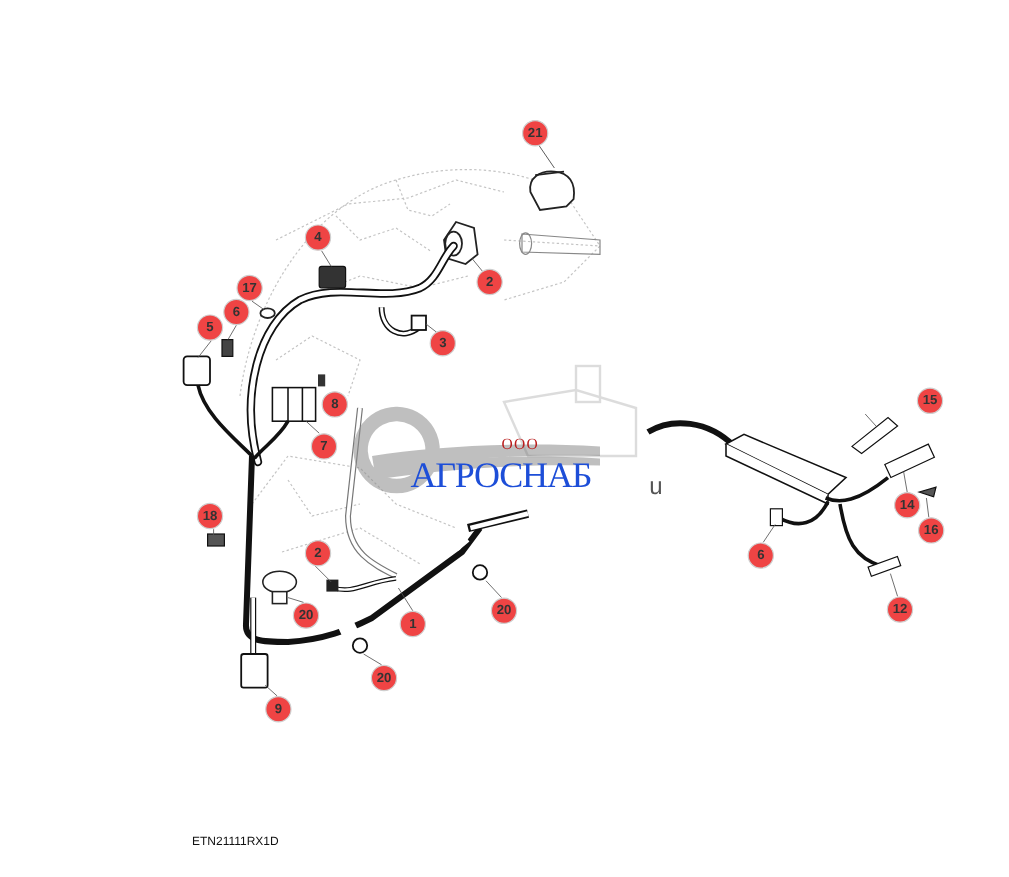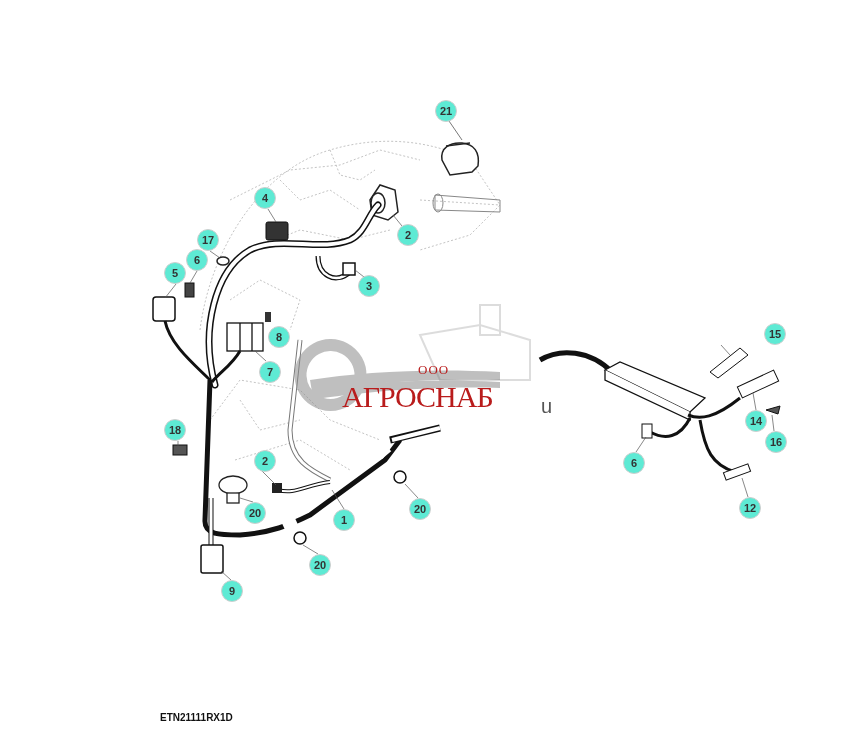--- a/index.html
+++ b/index.html
@@ -1,24 +1,24 @@
 <!DOCTYPE html>
 <html><head>
 <meta charset="utf-8">
 <style>
   html, body { margin: 0; padding: 0; background: #ffffff; }
   body { width: 841px; height: 731px; position: relative; overflow: hidden; font-family: "Liberation Sans", sans-serif; }
   #stage { position: absolute; left: 0; top: 0; width: 841px; height: 731px; }
   .callout { position: absolute; width: 22px; height: 22px; margin-left: -11px; margin-top: -11px; border-radius: 50%;
-    background: #5eead4; border: 1px solid #cfcfcf; box-sizing: border-box; display: flex; align-items: center; justify-content: center;
+    background: #ef4444; border: 1px solid #cfcfcf; box-sizing: border-box; display: flex; align-items: center; justify-content: center;
     font-family: "Liberation Sans", sans-serif; font-weight: bold; font-size: 11px; color: #333; }
-  .fig-id { position: absolute; left: 160px; top: 712px; font-family: "Liberation Sans", sans-serif; font-weight: bold; font-size: 10px; color: #111; }
+  .fig-id { position: absolute; left: 160px; top: 696px; font-family: "Liberation Sans", sans-serif; font-weight: normal; font-size: 10px; color: #111; }
   .wm { position: absolute; left: 300px; top: 300px; width: 270px; height: 130px; pointer-events: none; }
   .wm-ooo { position: absolute; left: 118px; top: 62px; font-family: "Liberation Serif", serif; font-size: 13px; color: #b91c1c; letter-spacing: 1px; }
-  .wm-name { position: absolute; left: 42px; top: 80px; font-family: "Liberation Serif", serif; font-size: 30px; color: #b91c1c; letter-spacing: -1px; }
+  .wm-name { position: absolute; left: 42px; top: 80px; font-family: "Liberation Serif", serif; font-size: 30px; color: #1d4ed8; letter-spacing: -1px; }
   .wm-tail { position: absolute; left: 241px; top: 95px; font-family: "Liberation Sans", sans-serif; font-size: 20px; color: #555; }
 </style>
 </head>
 <body>
 
 <div id="stage">
   <svg width="841" height="731" viewBox="0 0 841 731">
 
     <g fill="none" stroke="#c4c4c4" stroke-width="1" stroke-dasharray="2,2">
       <path d="M200 330 C 210 250, 260 170, 330 150 C 380 135, 430 140, 470 160 L 500 205 L 470 235 L 420 250"></path>

